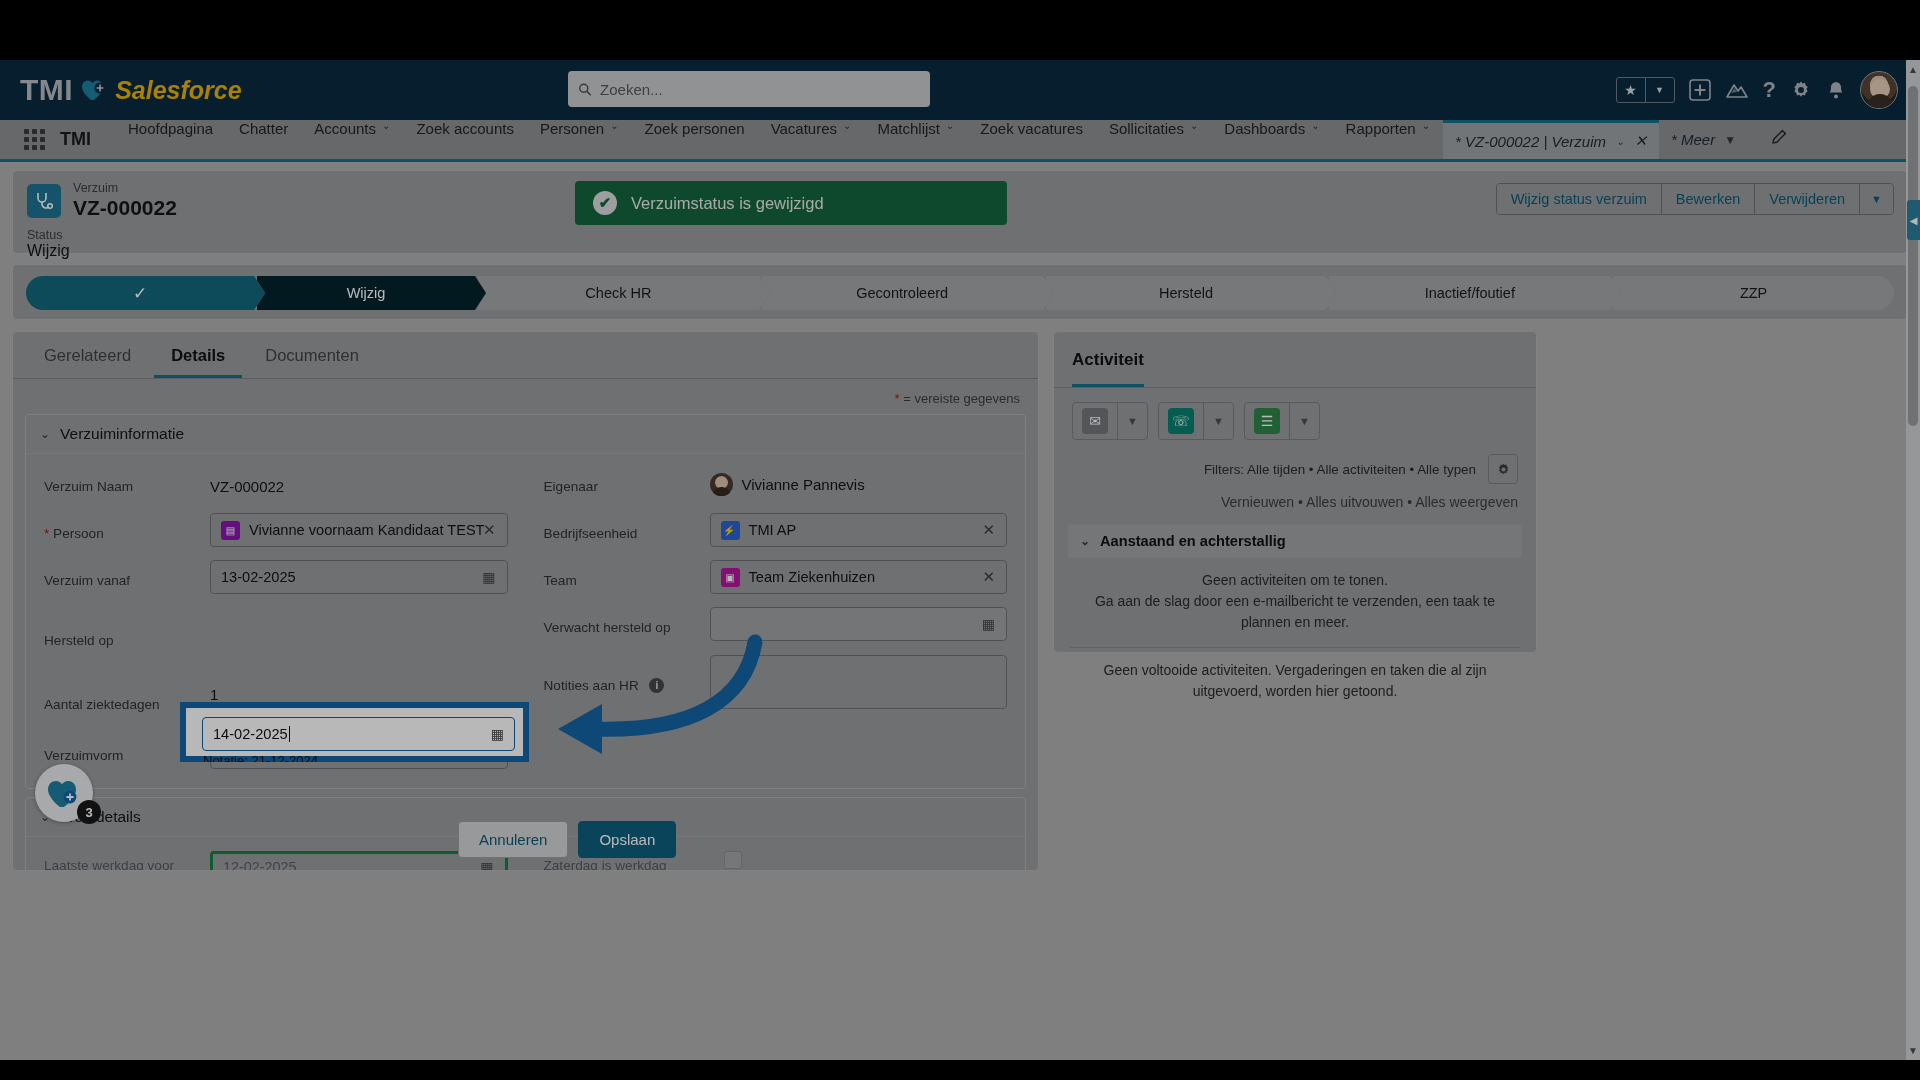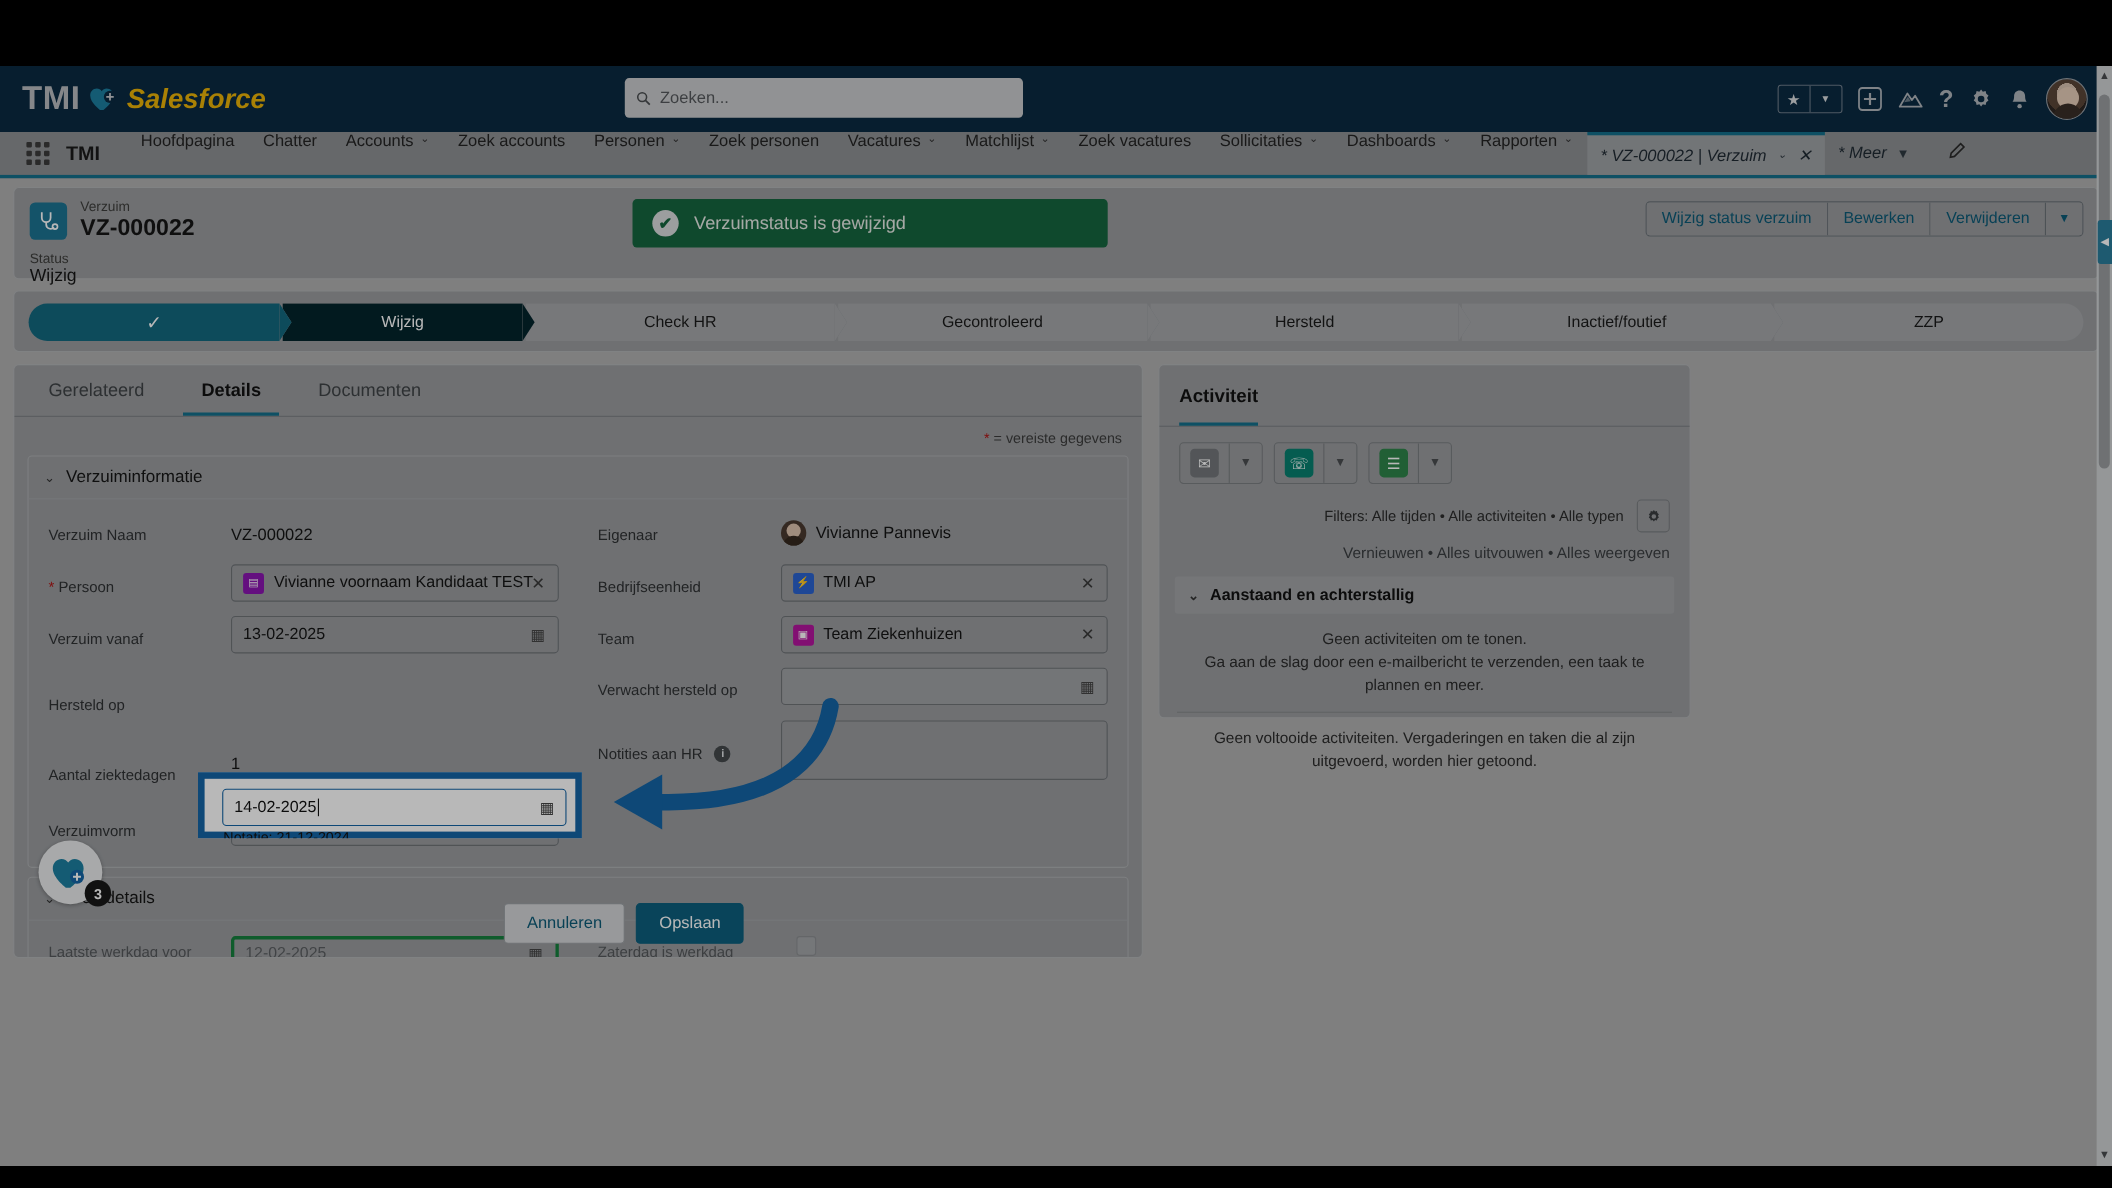--- a/index.html
+++ b/index.html
@@ -186,21 +186,21 @@
     border-left: 11px solid #8e9194;
   }
   
   .columns { display: flex; gap: 14px; margin-top: 11px; }
   .col-main {
     width: 1027px; background: #9a9c9f;
     border: 1px solid #b2b4b6; border-radius: 5px;
     height: 540px; overflow: hidden; position: relative;
   }
   .tabs-row {
-    display: flex; align-items: center; gap: 18px;
+    display: flex; align-items: center; gap: 6px;
     padding: 0 14px; border-bottom: 1px solid #7e8184; height: 47px;
   }
   .tab {
     padding: 0 17px; height: 100%; display: flex; align-items: center;
     font-size: 16.5px; color: #3f4346; cursor: pointer;
   }
   .tab.active { color: #111; font-weight: 700; box-shadow: inset 0 -3px 0 #14708b; }
   .req-note { text-align: right; font-size: 13px; color: #3c3c3c; padding: 12px 18px 8px 0; }
   .req-star { color: #b01515; }
   .section {

